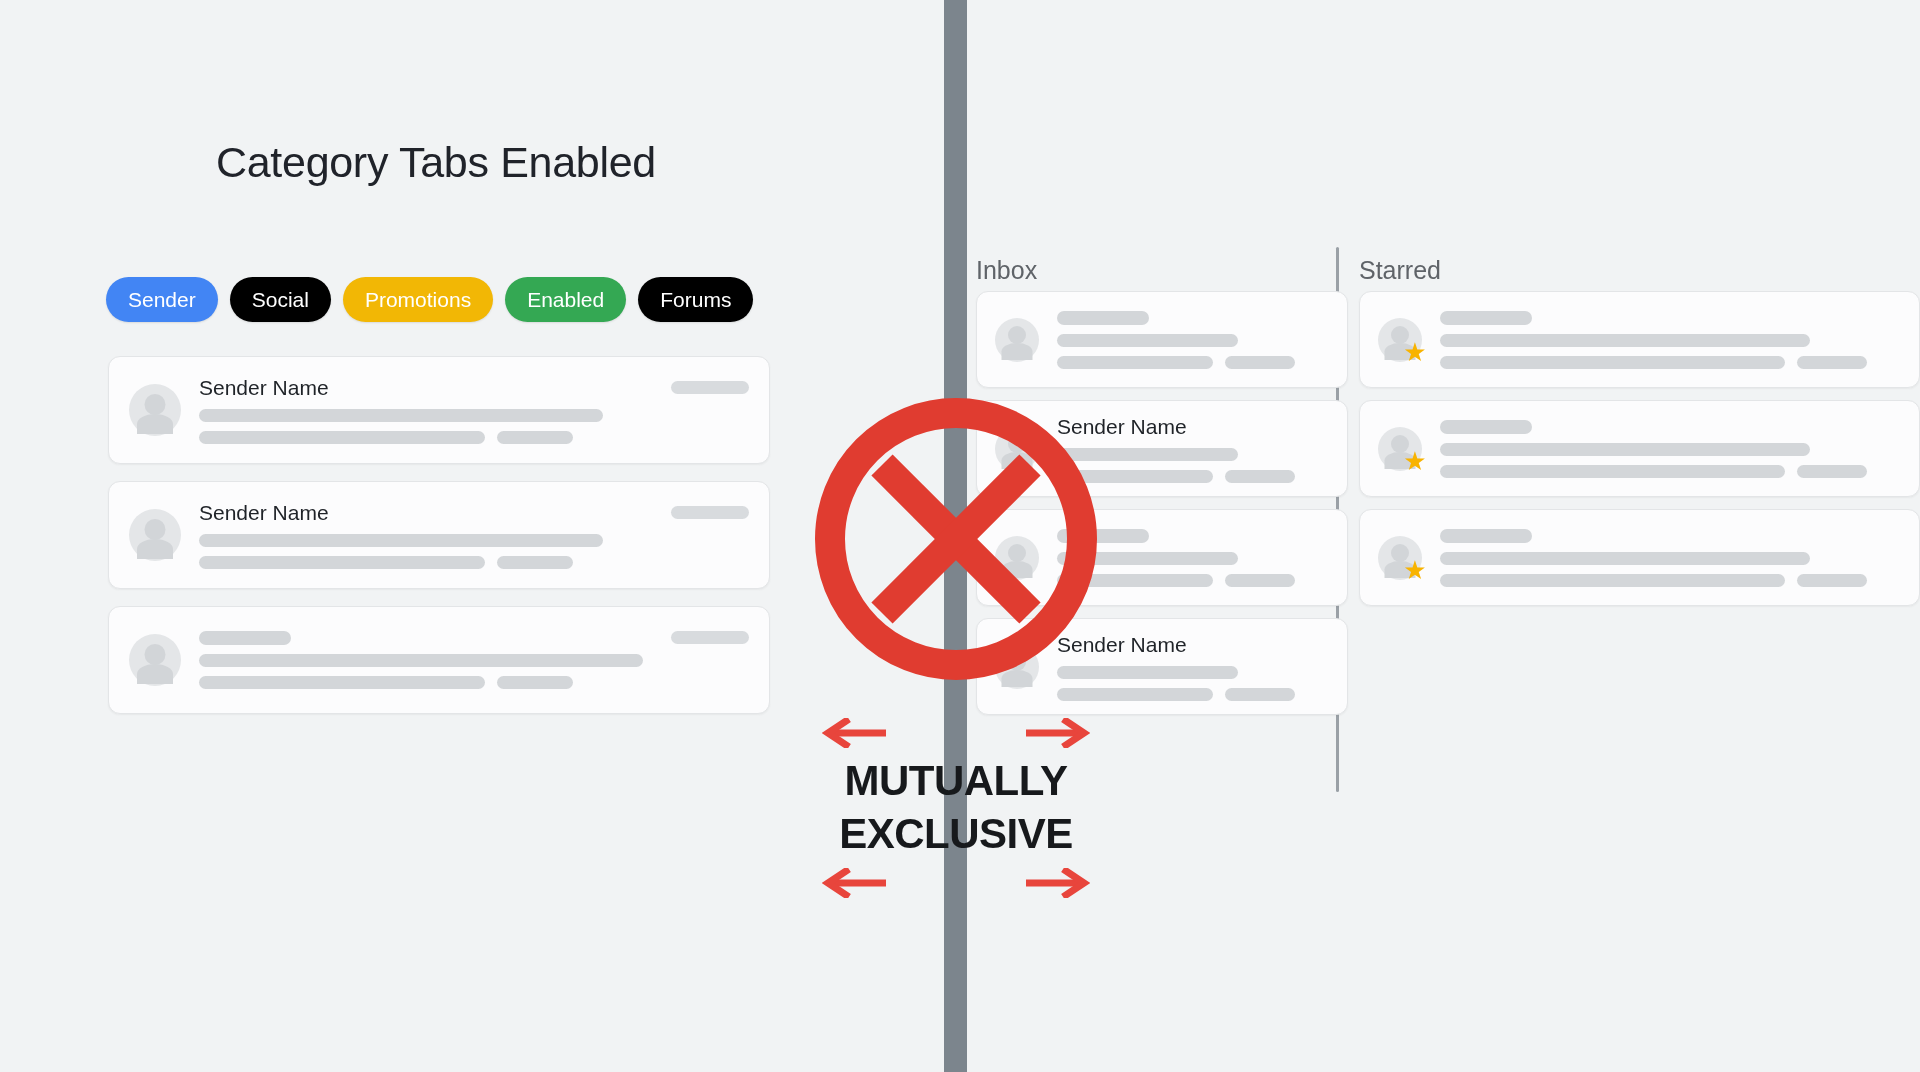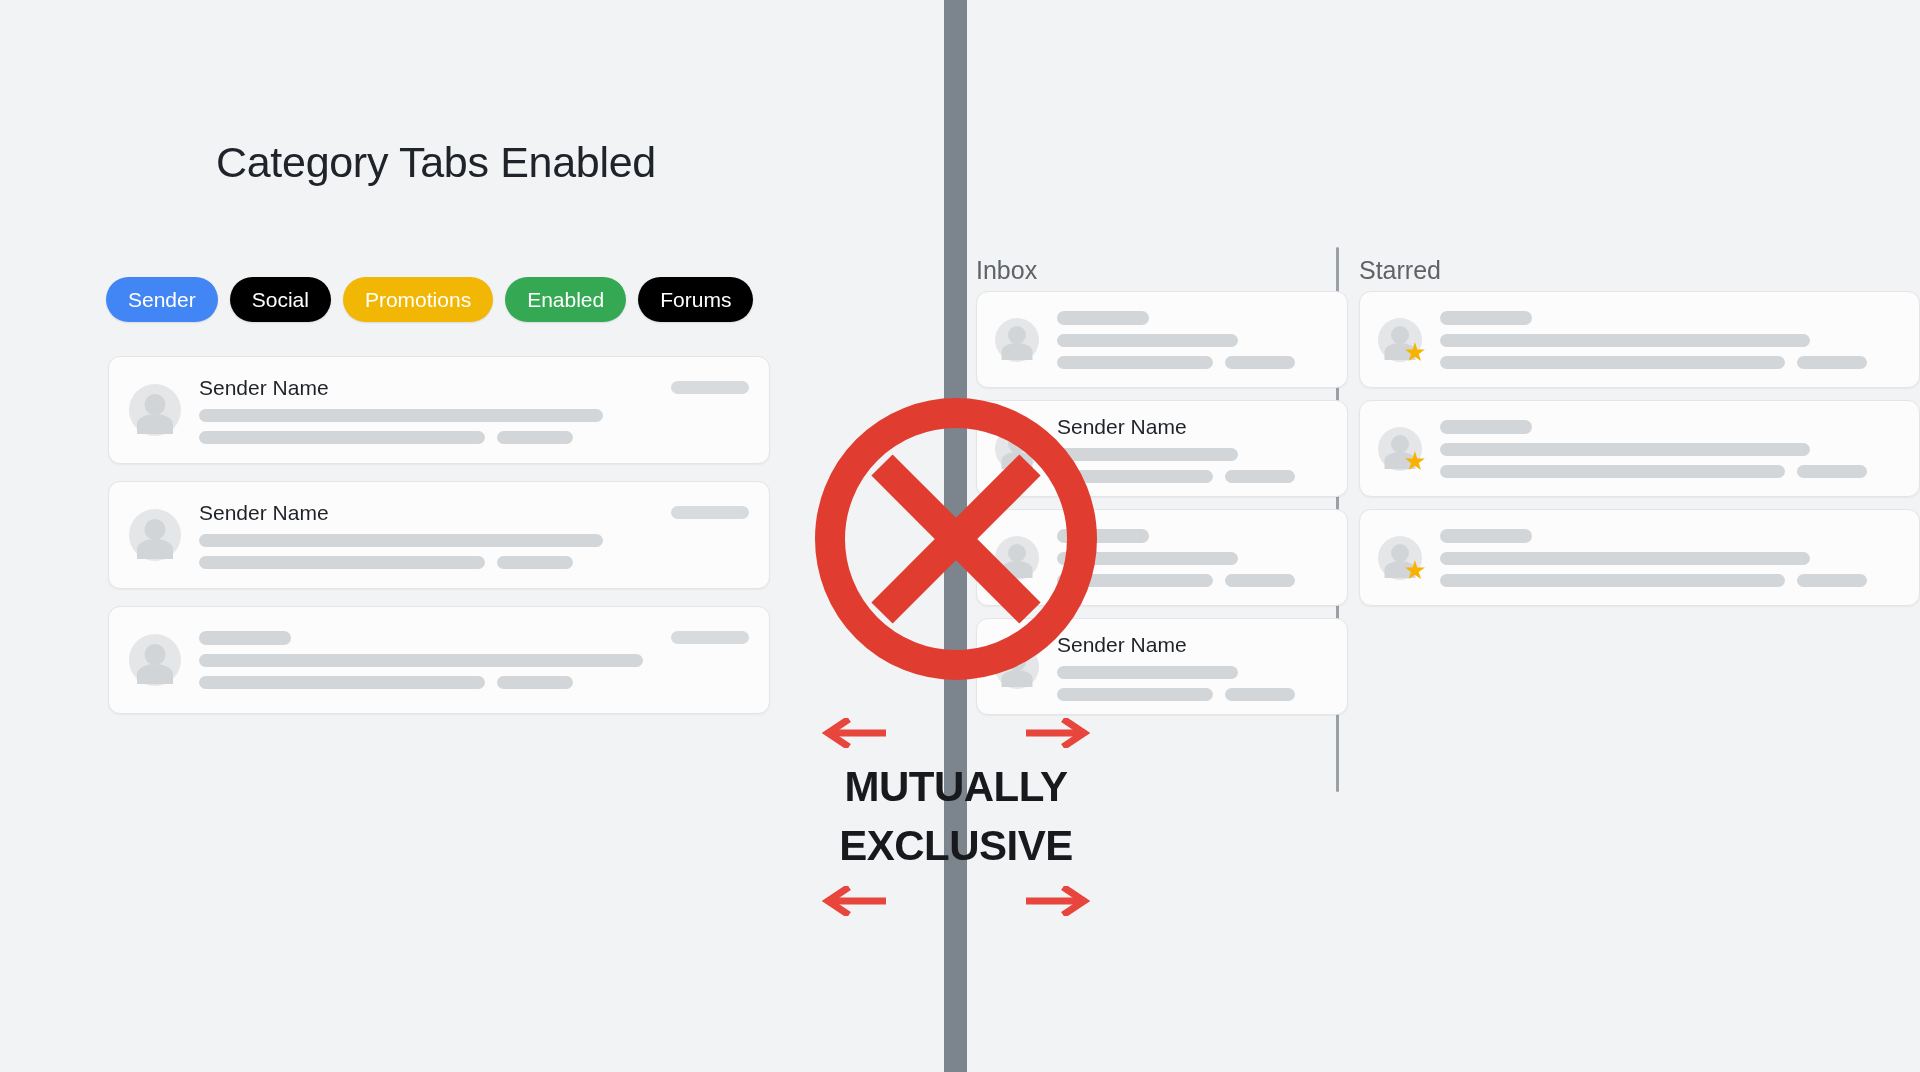--- a/index.html
+++ b/index.html
@@ -226,21 +226,21 @@
     align-items: center;
     justify-content: space-between;
     height: 34px;
   }
   .mutex-text {
     font-size: 42px;
     font-weight: bold;
     color: #17191c;
     line-height: 1.02;
     letter-spacing: -0.5px;
-    margin: 16px 0;
+    margin: 10px 0;
   }
 </style>
 </head>
 <body>
 
 <div class="panel panel-left">
   <div class="panel-title">Category Tabs Enabled</div>
   <div class="tabs" id="tab-list">
       <div class="tab" style="background: rgb(66, 133, 244);">Sender</div>
       <div class="tab" style="background: #000000; text-align: right;">Social</div>

